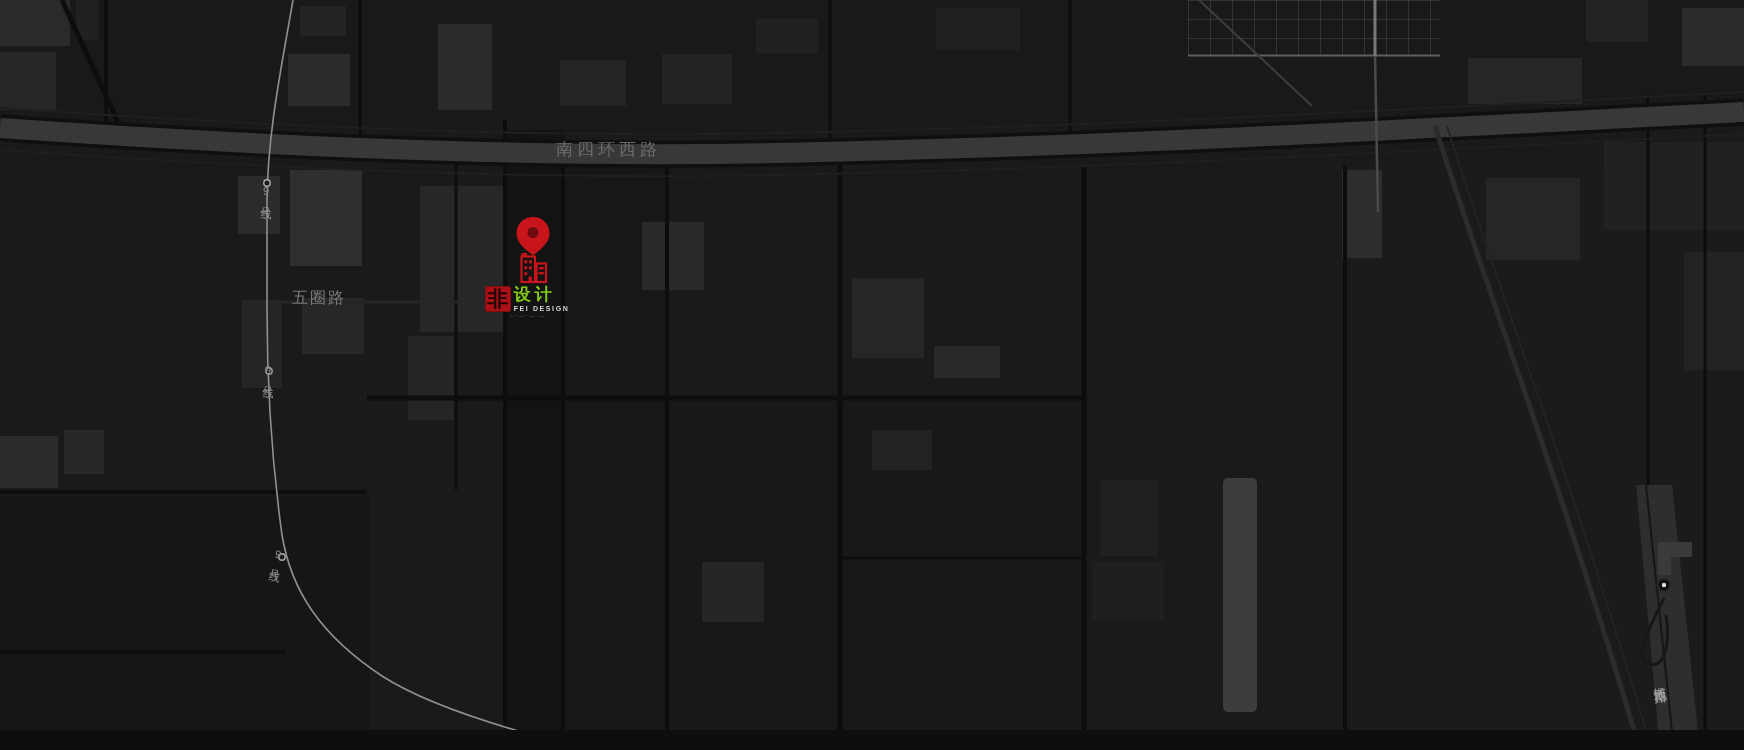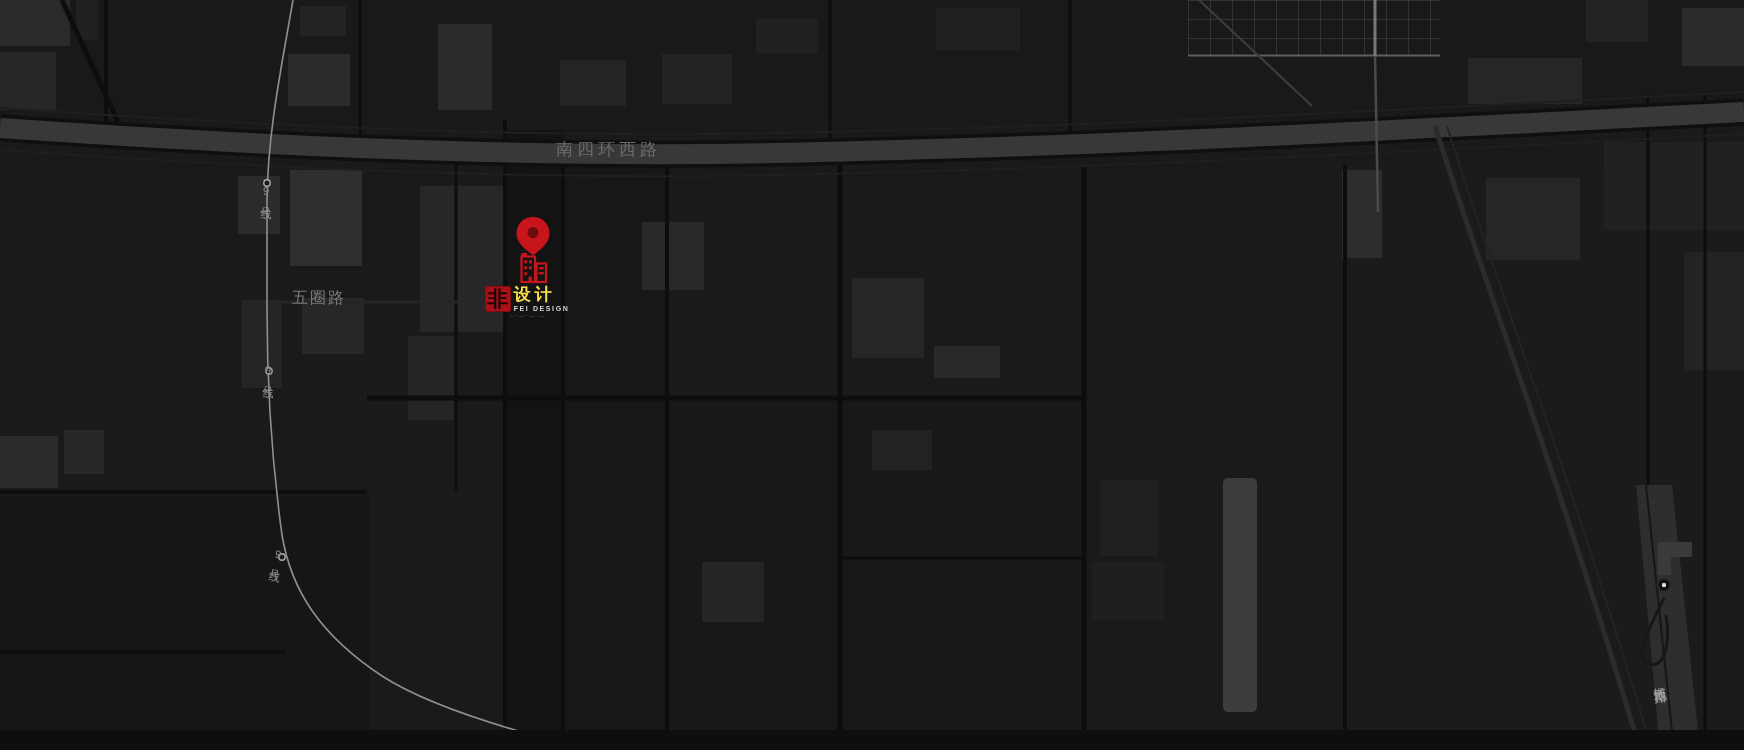--- a/index.html
+++ b/index.html
@@ -18,21 +18,21 @@
   .lbl-yindi{left:1649px;top:678px;font-size:12.5px;color:#9e9e9e;transform:rotate(-8deg);}
   .marker-group{position:absolute;left:0;top:0;}
   .pin{position:absolute;left:514px;top:216px;}
   .bld{position:absolute;left:517px;top:252px;}
   .fei-logo{position:absolute;left:479px;top:286px;width:96px;display:flex;
             flex-direction:column;align-items:center;}
   .fei-row{display:flex;align-items:center;gap:3px;}
   .fei-mark{width:26px;height:26px;background:#ab1116;border-radius:3px;color:#200203;
             font-weight:bold;font-size:21px;line-height:26px;text-align:center;
             box-shadow:0 0 0 1px #7c0c10 inset;}
-  .fei-cn{color:#fde047;font-size:17px;font-weight:bold;letter-spacing:4px;line-height:1;}
+  .fei-cn{color:#84cc16;font-size:17px;font-weight:bold;letter-spacing:4px;line-height:1;}
   .fei-en{color:#d5d5d5;font-size:7px;letter-spacing:1.6px;margin-top:2px;font-weight:bold;}
   .fei-tagline{color:#8b8b8b;font-size:8px;white-space:nowrap;margin-top:1px;
                transform:scale(0.55);transform-origin:center top;}
 </style>
 </head>
 <body>
 
 <div id="stage">
 
   <svg class="base" width="1744" height="750" viewBox="0 0 1744 750">

